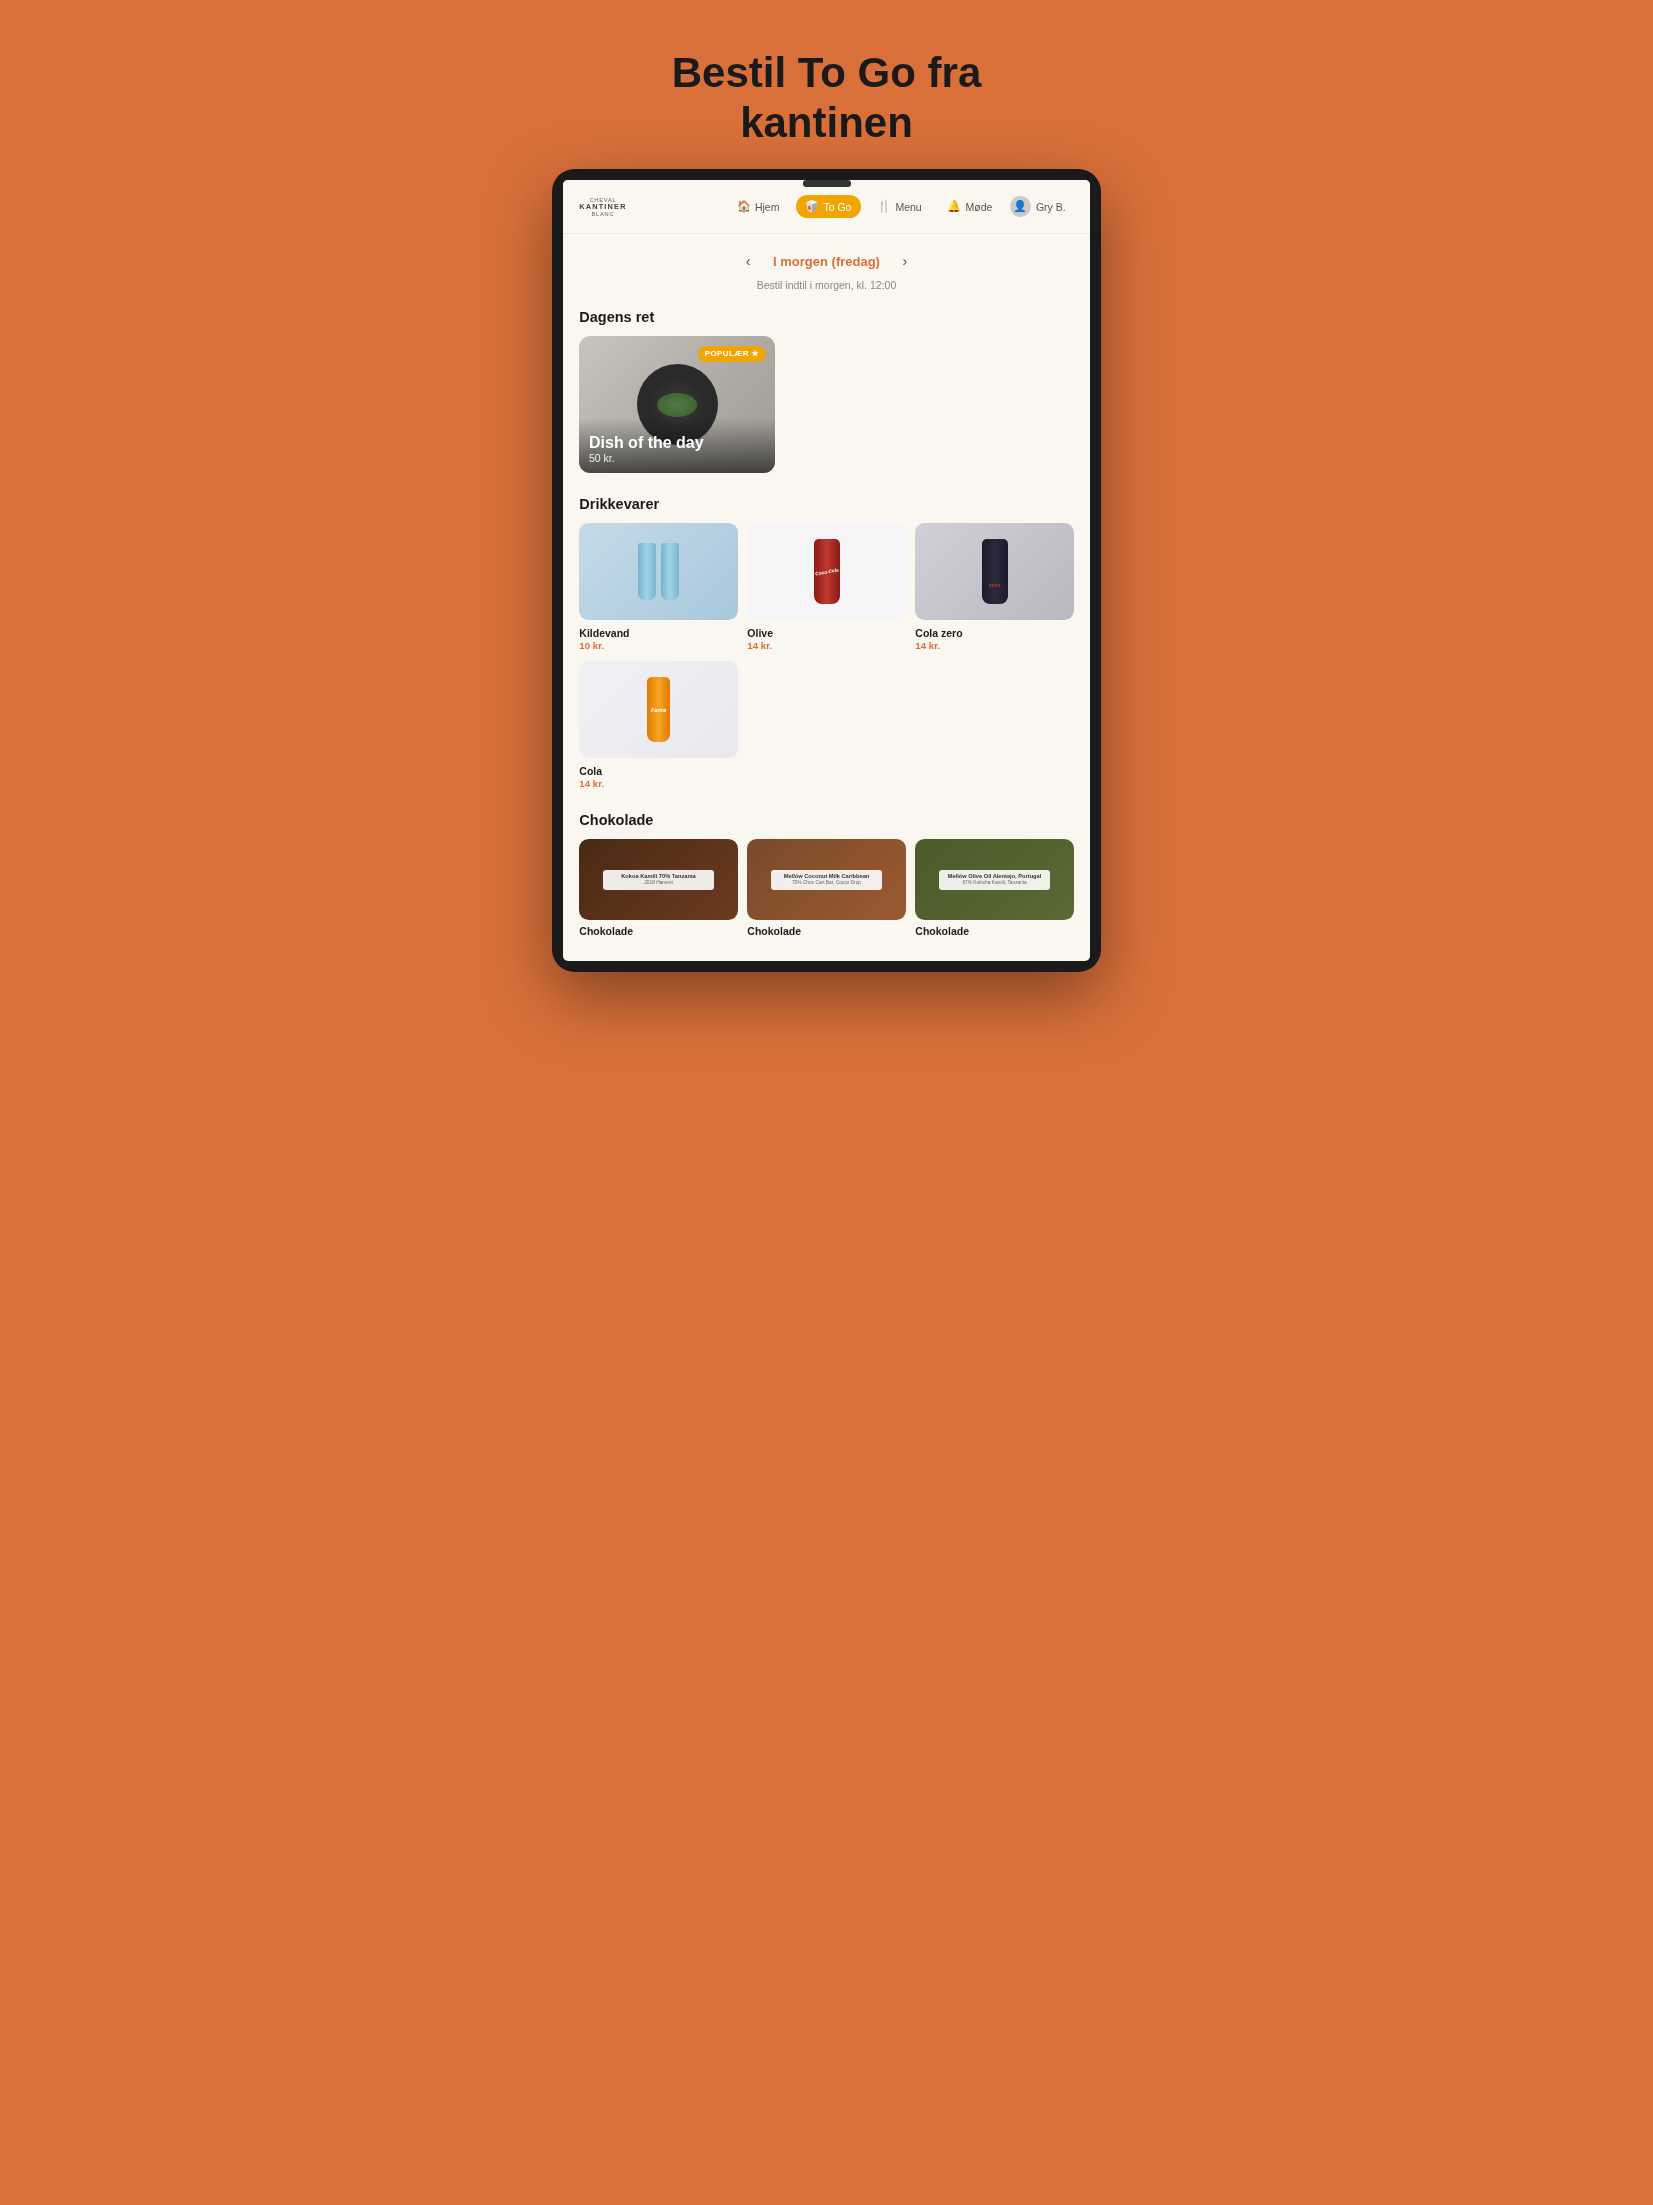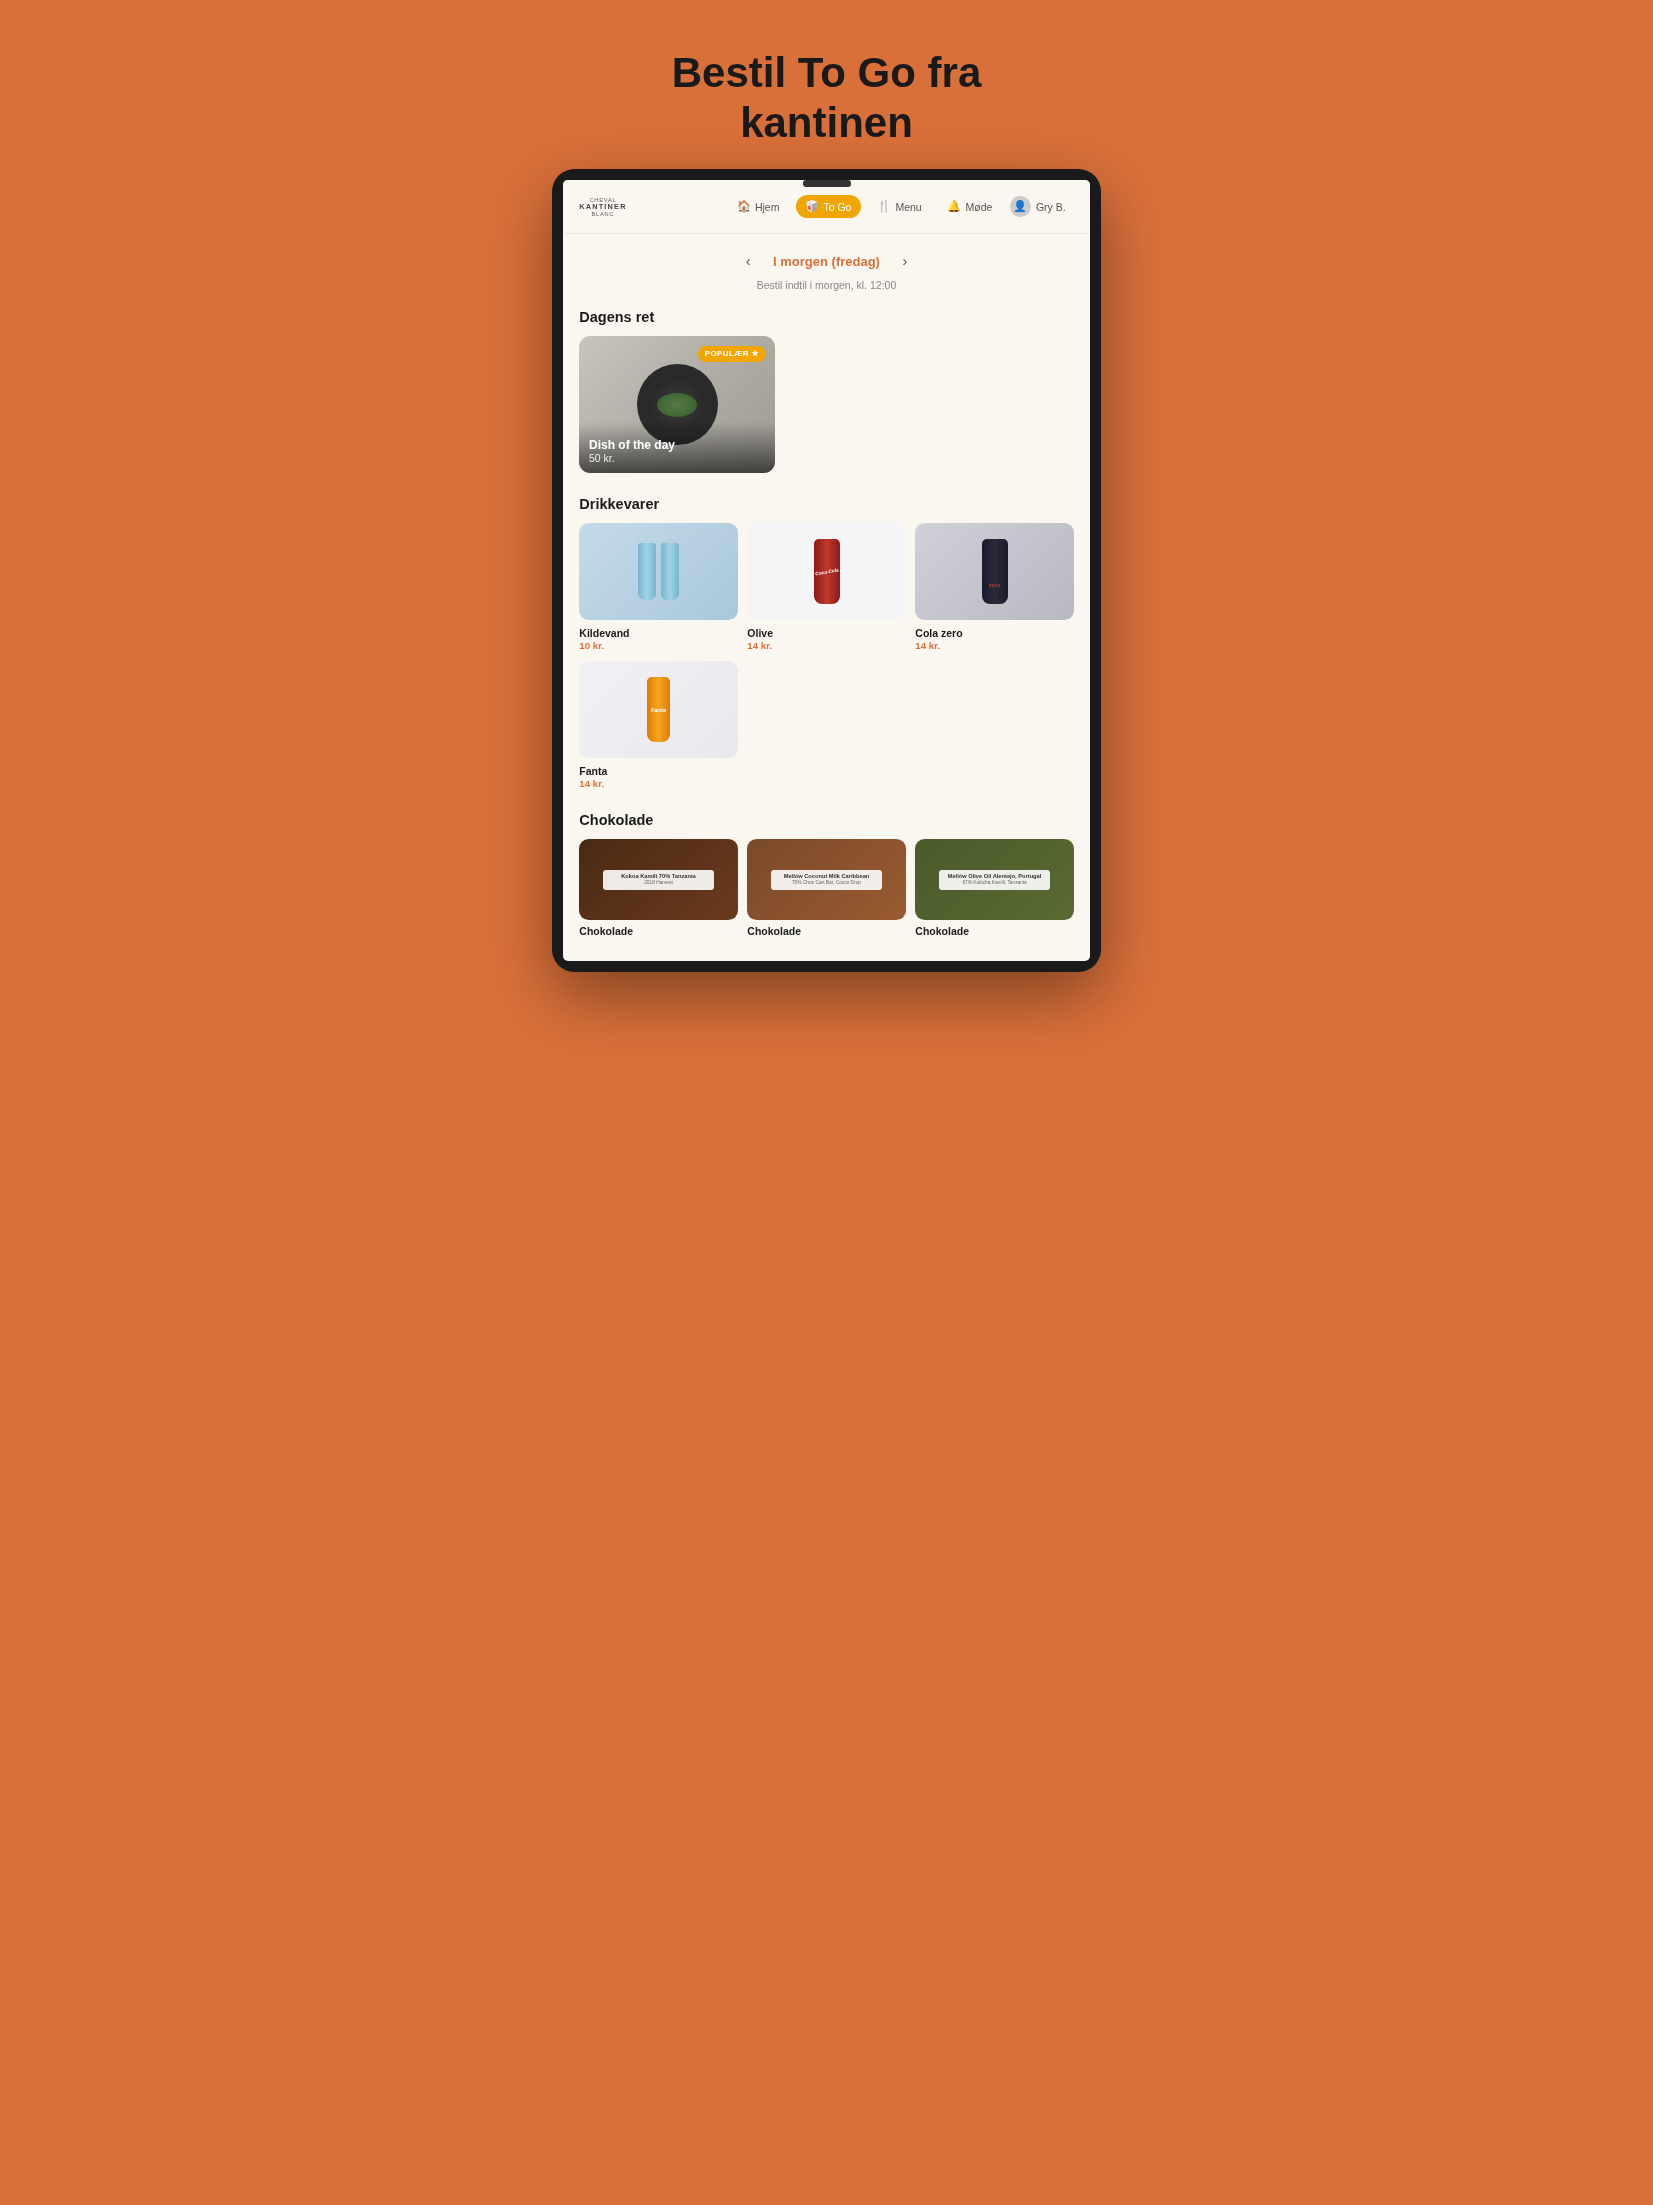--- a/index.html
+++ b/index.html
@@ -233,21 +233,21 @@
     .food-card-info {
       position: absolute;
       bottom: 0;
       left: 0;
       right: 0;
       background: linear-gradient(transparent, rgba(0,0,0,0.6));
       padding: 16px 9.7px 9.7px;
     }
 
     .food-card-name {
-      font-size: 12px;
+      font-size: 16px;
       font-weight: 600;
       color: white;
     }
 
     .food-card-price {
       font-size: 10.5px;
       color: #eee;
     }
 
     
@@ -555,21 +555,21 @@
               <div class="bottle-colazero-shape"></div>
             </div>
             <div class="product-name">Cola zero</div>
             <div class="product-price">14 kr.</div>
           </div>
 
           <div class="product-card">
             <div class="product-img-box product-img-fanta">
               <div class="bottle-fanta-shape"></div>
             </div>
-            <div class="product-name">Fanta</div>
+            <div class="product-name">Cola</div>
             <div class="product-price">14 kr.</div>
           </div>
 
         </div>
       </div>
 
       <div class="chocolate-section">
         <div class="section-title">Chokolade</div>
         <div class="choco-grid">
 

